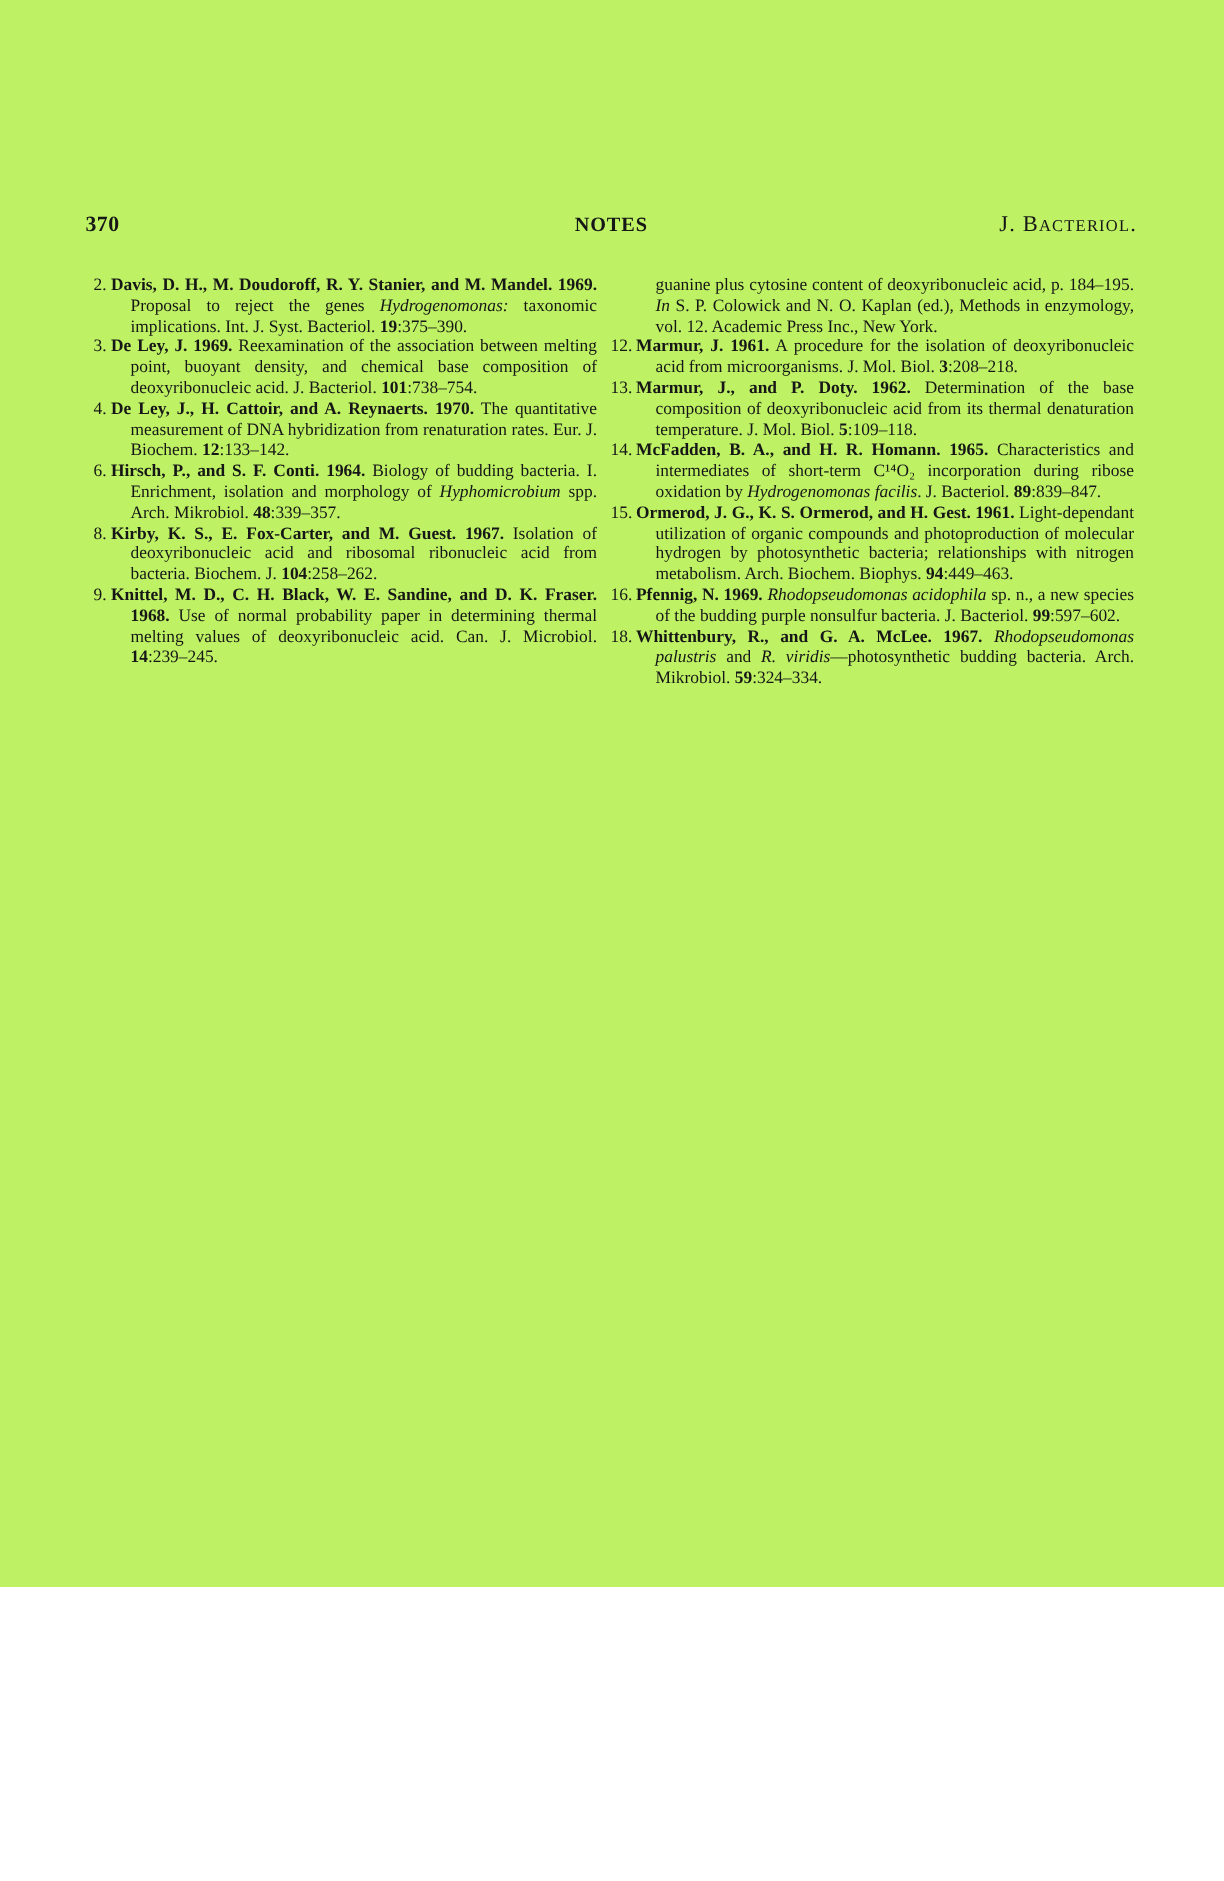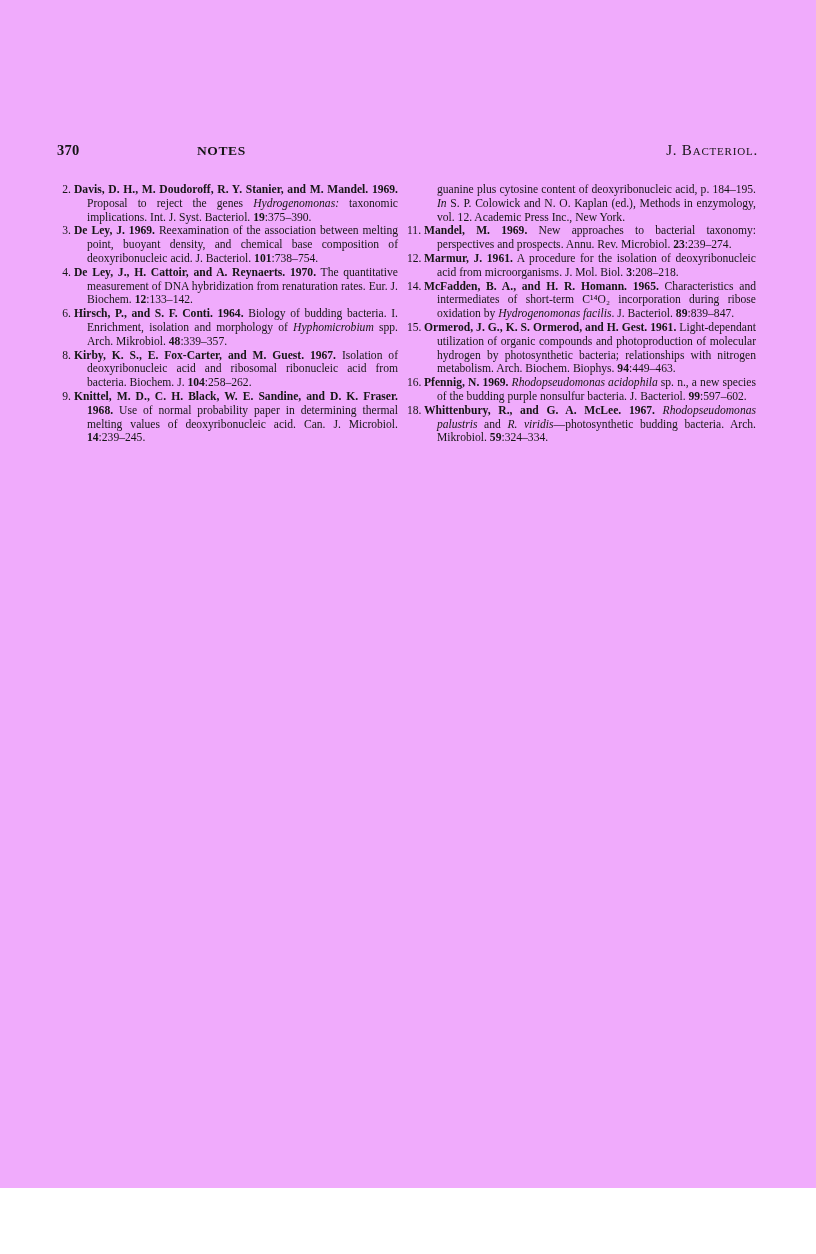--- a/index.html
+++ b/index.html
@@ -5,38 +5,39 @@
   html, body { margin: 0; padding: 0; }
   body {
     width: 816px; height: 1254px;
     background: #ffffff;
     font-family: "Liberation Serif", serif;
     color: #161616;
     -webkit-font-smoothing: antialiased;
   }
   .page {
     position: relative;
-    width: 816px; height: 1188px;
-    background: #f0abfc;
+    width: 816px; height: 1058px;
+    background: #bef264;
     overflow: hidden;
   }
   .running-head {
     position: absolute;
     left: 57px; right: 58px; top: 142px;
     display: flex;
     align-items: baseline;
   }
   .folio {
     width: 140px;
     font-size: 14.5px;
     font-weight: bold;
     letter-spacing: 0.3px;
   }
   .head-title {
     flex: 1;
+    text-align: center;
     font-weight: bold;
     font-size: 13.5px;
     letter-spacing: 0.6px;
   }
   .journal {
     width: 140px;
     text-align: right;
     font-size: 15px;
     font-variant: small-caps;
     letter-spacing: 0.8px;
@@ -86,21 +87,21 @@
     <div class="col col-left">
         <div class="ref"><span class="refnum">2.</span><span class="b">Davis, D. H., M. Doudoroff, R. Y. Stanier, and M. Mandel. 1969.</span><span> Proposal to reject the genes </span><span class="i">Hydrogenomonas:</span><span> taxonomic implications. Int. J. Syst. Bacteriol. </span><span class="b">19</span><span>:375–390.</span></div>
         <div class="ref"><span class="refnum">3.</span><span class="b">De Ley, J. 1969.</span><span> Reexamination of the association between melting point, buoyant density, and chemical base composition of deoxyribonucleic acid. J. Bacteriol. </span><span class="b">101</span><span>:738–754.</span></div>
         <div class="ref"><span class="refnum">4.</span><span class="b">De Ley, J., H. Cattoir, and A. Reynaerts. 1970.</span><span> The quantitative measurement of DNA hybridization from renaturation rates. Eur. J. Biochem. </span><span class="b">12</span><span>:133–142.</span></div>
         <div class="ref"><span class="refnum">6.</span><span class="b">Hirsch, P., and S. F. Conti. 1964.</span><span> Biology of budding bacteria. I. Enrichment, isolation and morphology of </span><span class="i">Hyphomicrobium</span><span> spp. Arch. Mikrobiol. </span><span class="b">48</span><span>:339–357.</span></div>
         <div class="ref"><span class="refnum">8.</span><span class="b">Kirby, K. S., E. Fox-Carter, and M. Guest. 1967.</span><span> Isolation of deoxyribonucleic acid and ribosomal ribonucleic acid from bacteria. Biochem. J. </span><span class="b">104</span><span>:258–262.</span></div>
         <div class="ref"><span class="refnum">9.</span><span class="b">Knittel, M. D., C. H. Black, W. E. Sandine, and D. K. Fraser. 1968.</span><span> Use of normal probability paper in determining thermal melting values of deoxyribonucleic acid. Can. J. Microbiol. </span><span class="b">14</span><span>:239–245.</span></div>
       </div>
     <div class="col col-right">
         <div class="ref cont"><span>guanine plus cytosine content of deoxyribonucleic acid, p. 184–195. </span><span class="i">In</span><span> S. P. Colowick and N. O. Kaplan (ed.), Methods in enzymology, vol. 12. Academic Press Inc., New York.</span></div>
-        <div class="ref"><span class="refnum">11.</span><span class="b">Mandel, M. 1969.</span><span> New approaches to bacterial taxonomy: perspectives and prospects. Annu. Rev. Microbiol. </span><span class="b">23</span><span>:239–274.</span></div>
         <div class="ref"><span class="refnum">12.</span><span class="b">Marmur, J. 1961.</span><span> A procedure for the isolation of deoxyribonucleic acid from microorganisms. J. Mol. Biol. </span><span class="b">3</span><span>:208–218.</span></div>
+        <div class="ref"><span class="refnum">13.</span><span class="b">Marmur, J., and P. Doty. 1962.</span><span> Determination of the base composition of deoxyribonucleic acid from its thermal denaturation temperature. J. Mol. Biol. </span><span class="b">5</span><span>:109–118.</span></div>
         <div class="ref"><span class="refnum">14.</span><span class="b">McFadden, B. A., and H. R. Homann. 1965.</span><span> Characteristics and intermediates of short-term C¹⁴O₂ incorporation during ribose oxidation by </span><span class="i">Hydrogenomonas facilis</span><span>. J. Bacteriol. </span><span class="b">89</span><span>:839–847.</span></div>
         <div class="ref"><span class="refnum">15.</span><span class="b">Ormerod, J. G., K. S. Ormerod, and H. Gest. 1961.</span><span> Light-dependant utilization of organic compounds and photoproduction of molecular hydrogen by photosynthetic bacteria; relationships with nitrogen metabolism. Arch. Biochem. Biophys. </span><span class="b">94</span><span>:449–463.</span></div>
         <div class="ref"><span class="refnum">16.</span><span class="b">Pfennig, N. 1969.</span><span> </span><span class="i">Rhodopseudomonas acidophila</span><span> sp. n., a new species of the budding purple nonsulfur bacteria. J. Bacteriol. </span><span class="b">99</span><span>:597–602.</span></div>
         <div class="ref"><span class="refnum">18.</span><span class="b">Whittenbury, R., and G. A. McLee. 1967.</span><span> </span><span class="i">Rhodopseudomonas palustris</span><span> and </span><span class="i">R. viridis</span><span>—photosynthetic budding bacteria. Arch. Mikrobiol. </span><span class="b">59</span><span>:324–334.</span></div>
       </div>
   </main>
 </div>
 
 </body></html>

